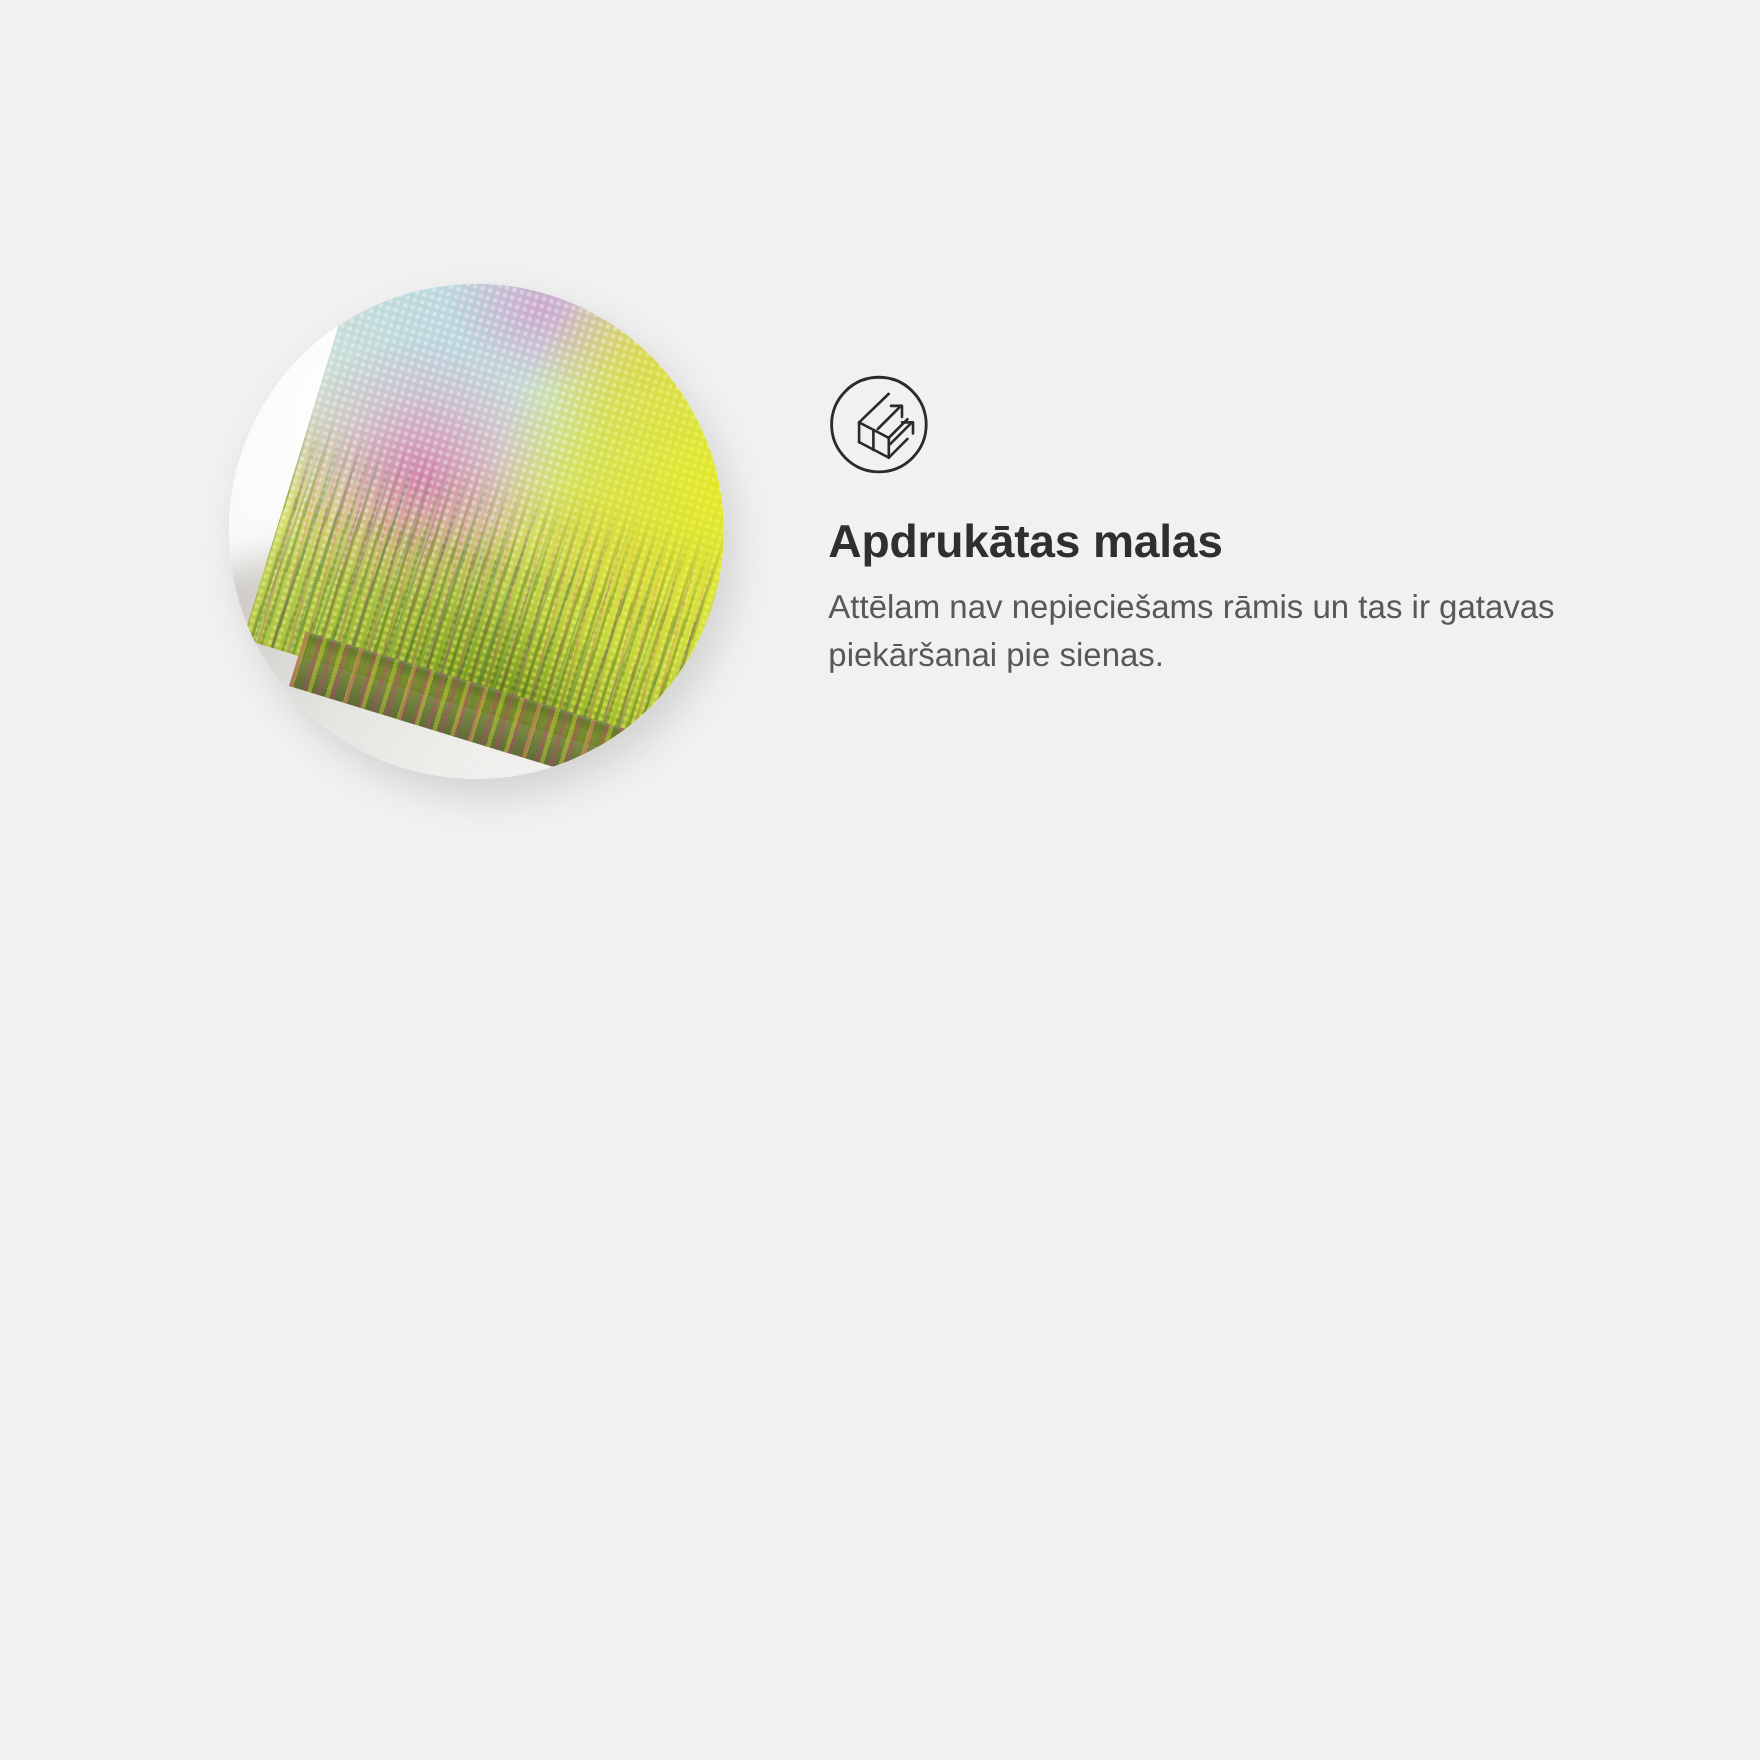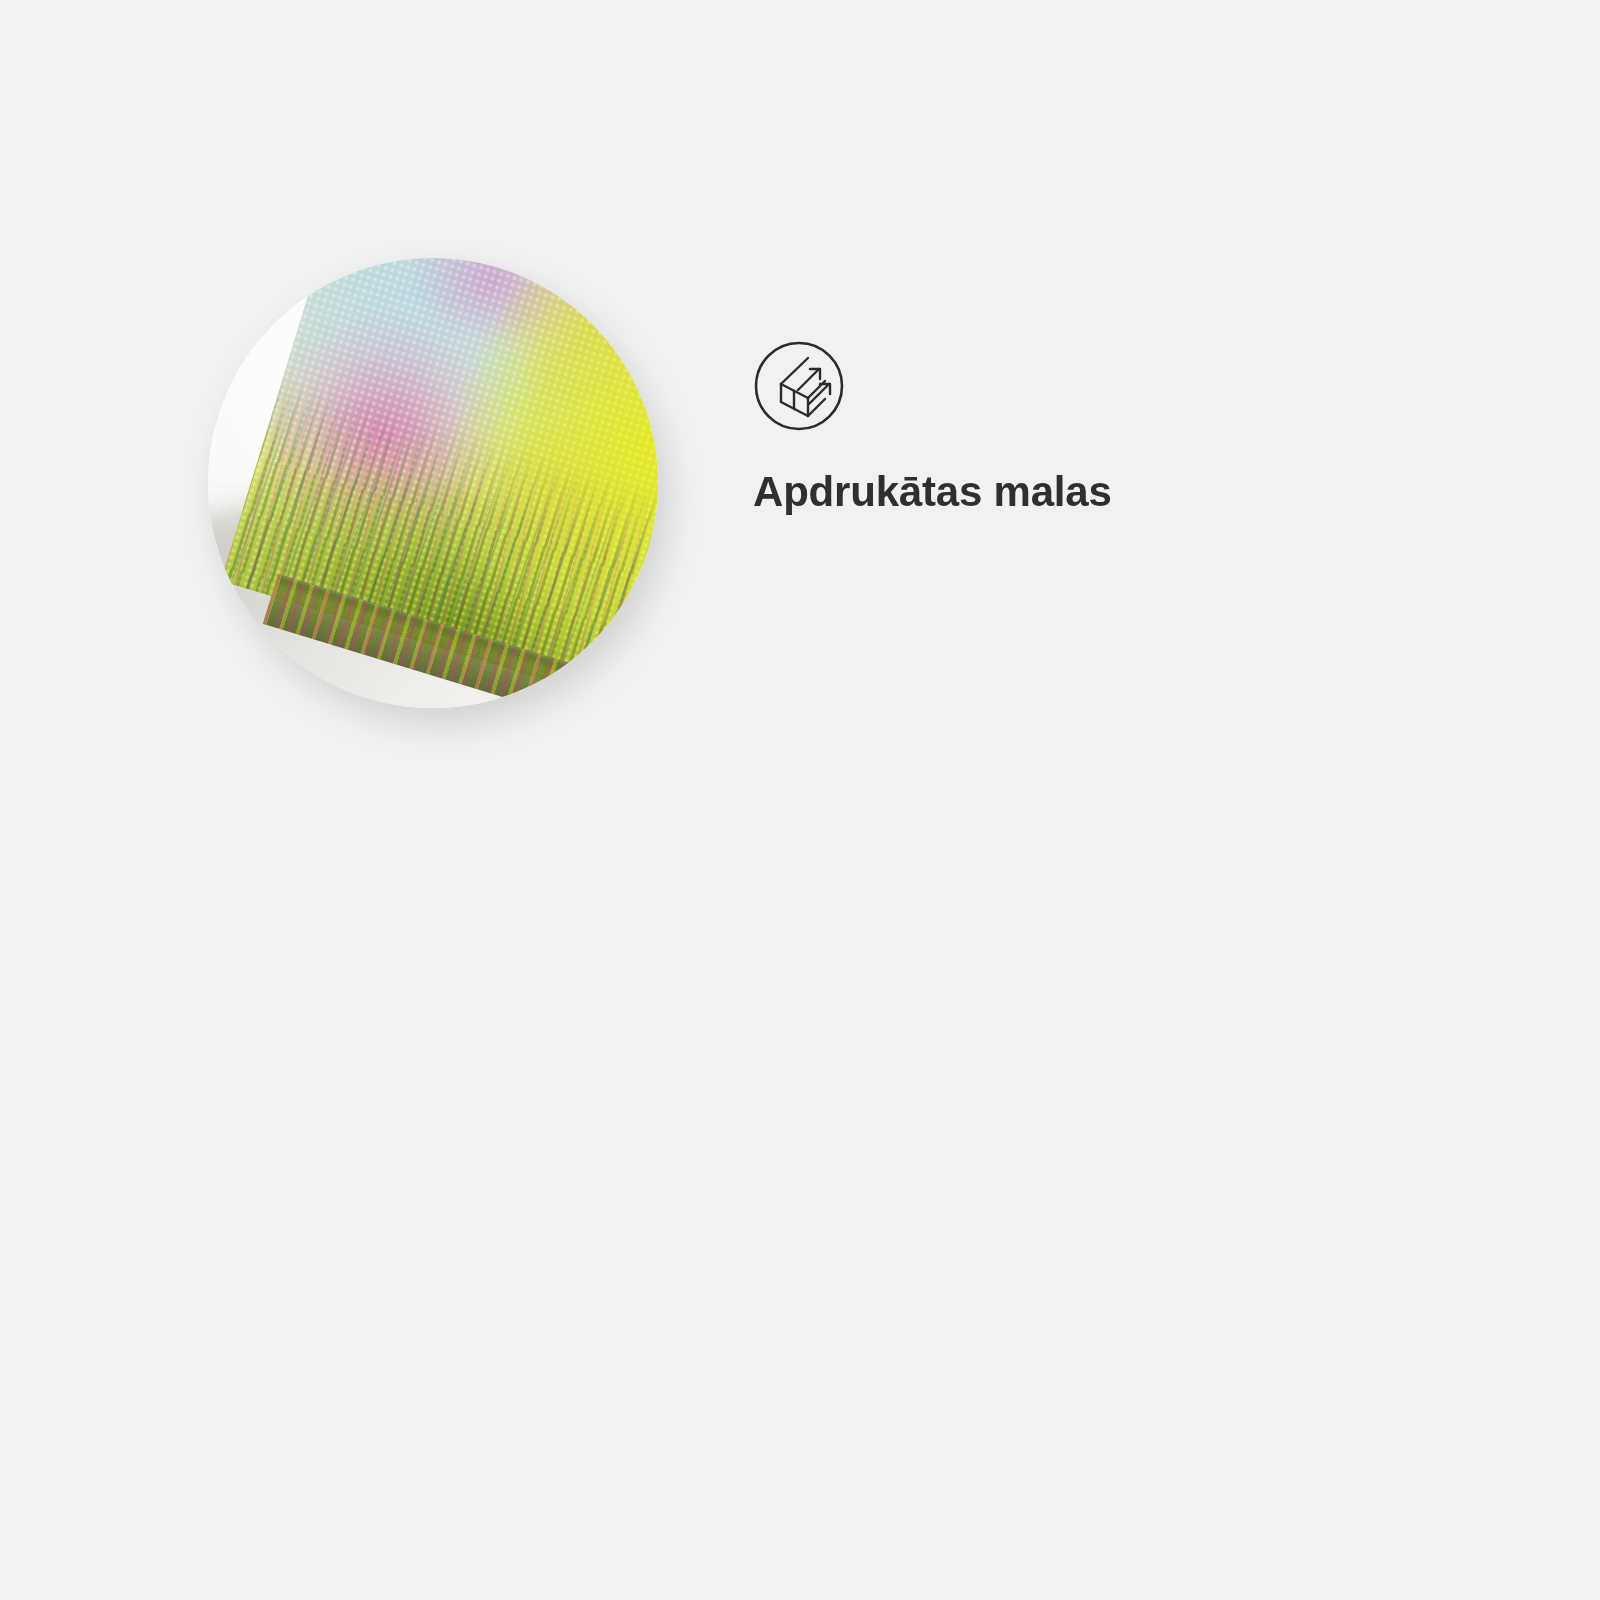--- a/index.html
+++ b/index.html
@@ -232,20 +232,21 @@
 
           <path d="M45 50 L66 29"></path>
           <path d="M57 29 L67 29 L67 39"></path>
           <path d="M56 64 L76 44"></path>
           <path d="M67 44 L77 44 L77 54"></path>
         </svg>
       </div>
 
       <h2 class="feature-title">Apdrukātas malas</h2>
 
+      <p class="feature-desc">Attēlam nav nepieciešams rāmis un tas ir gatavas piekāršanai pie sienas.</p>
     </div>
   </section>
 
   <section class="feature feature-2">
 
     <div class="media-col">
       
     </div>
 
     <div class="text-col">

